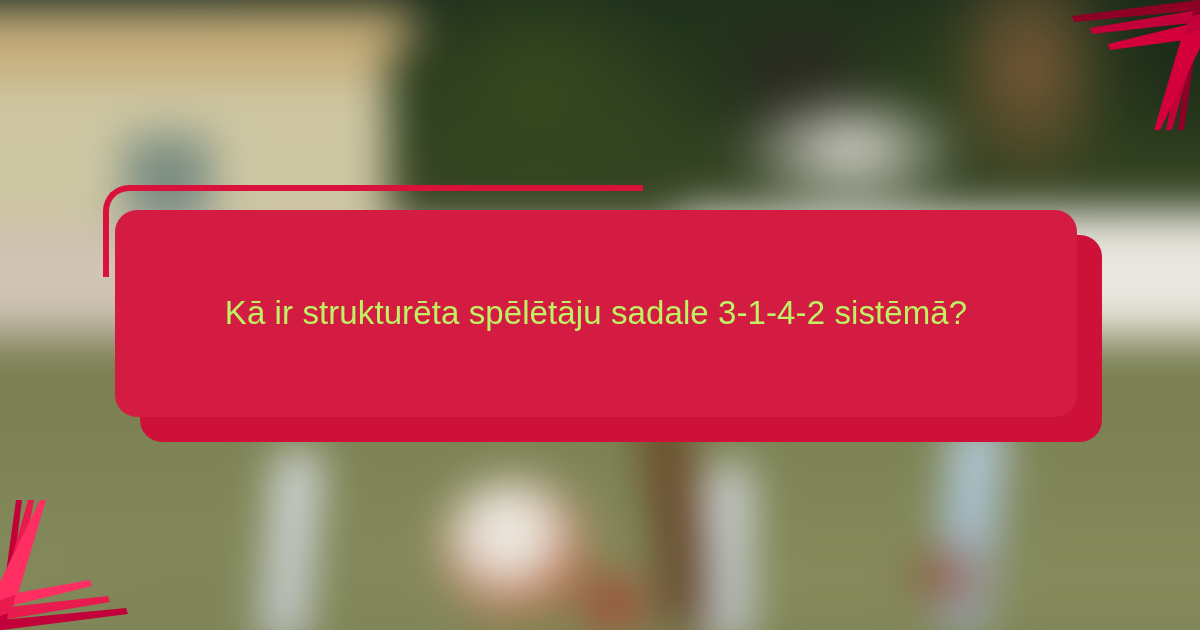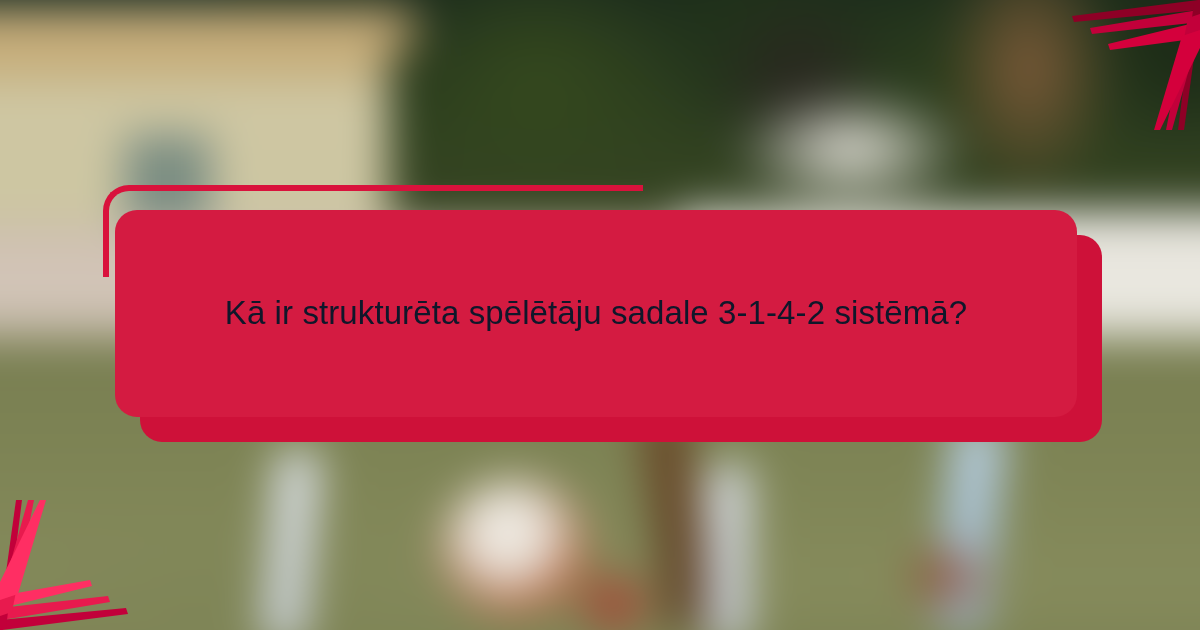--- a/index.html
+++ b/index.html
@@ -138,21 +138,21 @@
     width:962px; height:207px;
     background:#D41B41;
     border-radius:22px;
   }
   .card-title {
     position:absolute;
     left:15px; top:30px;
     width:962px; height:207px;
     display:flex; align-items:center; justify-content:center;
     text-align:center;
-    color:#0f172a;
+    color:#bef264;
     font-size:33px;
     font-weight:400;
     line-height:1.52;
     letter-spacing:.1px;
     padding:0 58px;
   }
 </style>
 </head>
 <body>
 

